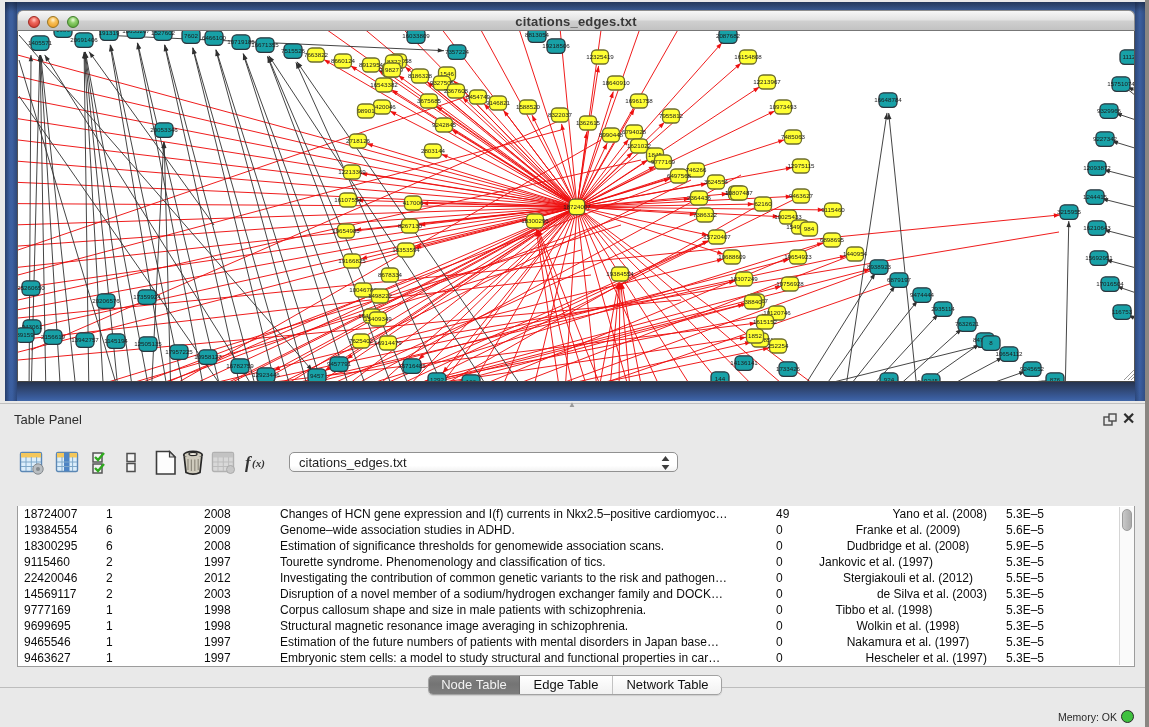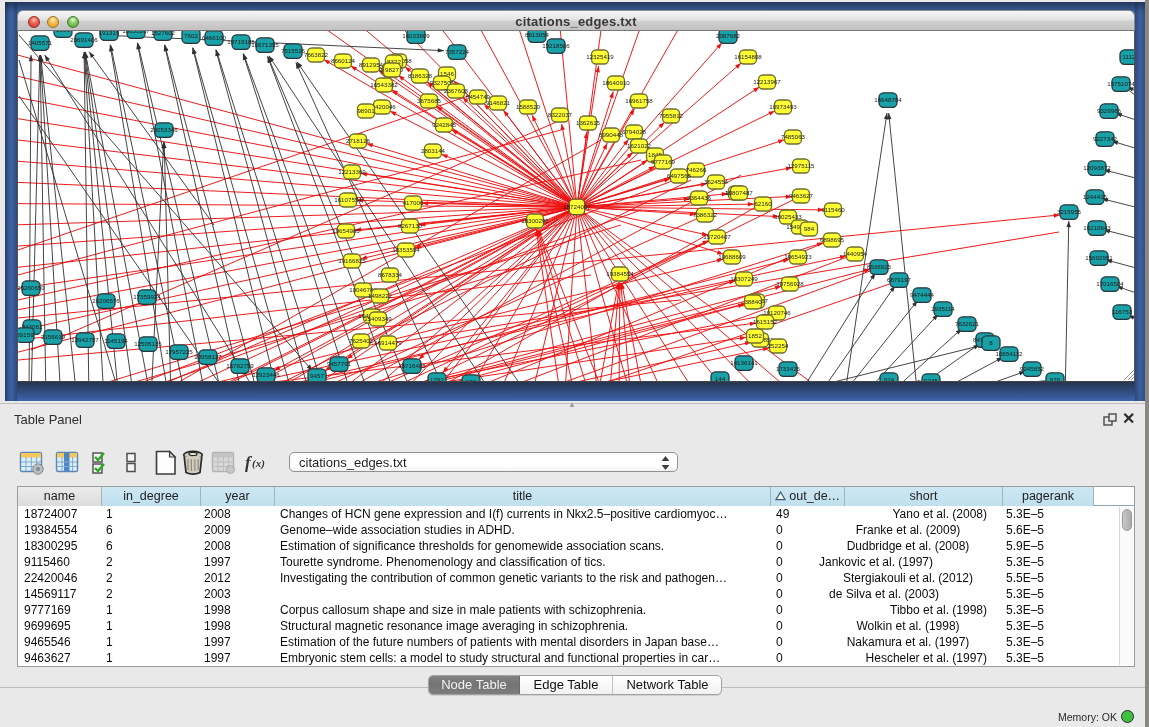--- a/index.html
+++ b/index.html
@@ -793,31 +793,20 @@
     </svg>
 
     <div class="abs" id="dropdown">
         <span>citations_edges.txt</span>
       <svg style="position:absolute;right:7px;top:3px" width="9" height="14" viewBox="0 0 9 14">
         <path d="M4.5 0 L8.4 5 H0.6 Z" fill="#3d3d3d"></path>
         <path d="M4.5 14 L8.4 9 H0.6 Z" fill="#3d3d3d"></path>
       </svg>
     </div>
 
-    <div class="abs" id="thead">
-      <div class="hcell" style="left:0;width:84px;background:linear-gradient(180deg,#ebebeb,#dcdcdc);border-right:1px solid #b0b0b0">name</div>
-      <div class="hcell" style="left:84px;width:99px">in_degree</div>
-      <div class="hcell" style="left:183px;width:74px">year</div>
-      <div class="hcell" style="left:257px;width:496px">title</div>
-      <div class="hcell" style="left:753px;width:74px"><svg width="11" height="10" viewBox="0 0 11 10" style="vertical-align:-1px">
-            <path d="M5.5 1 L10 8.6 H1 Z" fill="#fdfdfd" stroke="#35607c" stroke-width="1.2"></path>
-          </svg> out_de…</div>
-      <div class="hcell" style="left:827px;width:158px">short</div>
-      <div class="hcell" style="left:985px;width:91px">pagerank</div>
-    </div>
     <div class="abs" id="tbody"></div>
 <div class="trow" style="top:102px">
 <span style="left:7px">18724007</span>
 <span style="left:89px">1</span>
 <span style="left:187px">2008</span>
 <span style="left:263px;max-width:492px;overflow:hidden">Changes of HCN gene expression and I(f) currents in Nkx2.5–positive cardiomyoc…</span>
 <span style="left:759px">49</span>
 <span style="left:812px;width:158px;text-align:right">Yano et al. (2008)</span>
 <span style="left:989px">5.3E–5</span>
 </div>
@@ -854,31 +843,32 @@
 <span style="left:187px">2012</span>
 <span style="left:263px;max-width:492px;overflow:hidden">Investigating the contribution of common genetic variants to the risk and pathogen…</span>
 <span style="left:759px">0</span>
 <span style="left:812px;width:158px;text-align:center">Stergiakouli et al. (2012)</span>
 <span style="left:989px">5.5E–5</span>
 </div>
 <div class="trow" style="top:182px">
 <span style="left:7px">14569117</span>
 <span style="left:89px">2</span>
 <span style="left:187px">2003</span>
+<span style="left:263px;max-width:492px;overflow:hidden">Disruption of a novel member of a sodium/hydrogen exchanger family and DOCK…</span>
 <span style="left:759px">0</span>
-<span style="left:812px;width:158px;text-align:left">de Silva et al. (2003)</span>
+<span style="left:812px;width:158px;text-align:right">de Silva et al. (2003)</span>
 <span style="left:989px">5.3E–5</span>
 </div>
 <div class="trow" style="top:198px">
 <span style="left:7px">9777169</span>
 <span style="left:89px">1</span>
 <span style="left:187px">1998</span>
 <span style="left:263px;max-width:492px;overflow:hidden">Corpus callosum shape and size in male patients with schizophrenia.</span>
 <span style="left:759px">0</span>
-<span style="left:812px;width:158px;text-align:right">Tibbo et al. (1998)</span>
+<span style="left:788px;width:158px;text-align:center">Tibbo et al. (1998)</span>
 <span style="left:989px">5.3E–5</span>
 </div>
 <div class="trow" style="top:214px">
 <span style="left:7px">9699695</span>
 <span style="left:89px">1</span>
 <span style="left:187px">1998</span>
 <span style="left:263px;max-width:492px;overflow:hidden">Structural magnetic resonance image averaging in schizophrenia.</span>
 <span style="left:759px">0</span>
 <span style="left:812px;width:158px;text-align:center">Wolkin et al. (1998)</span>
 <span style="left:989px">5.3E–5</span>

